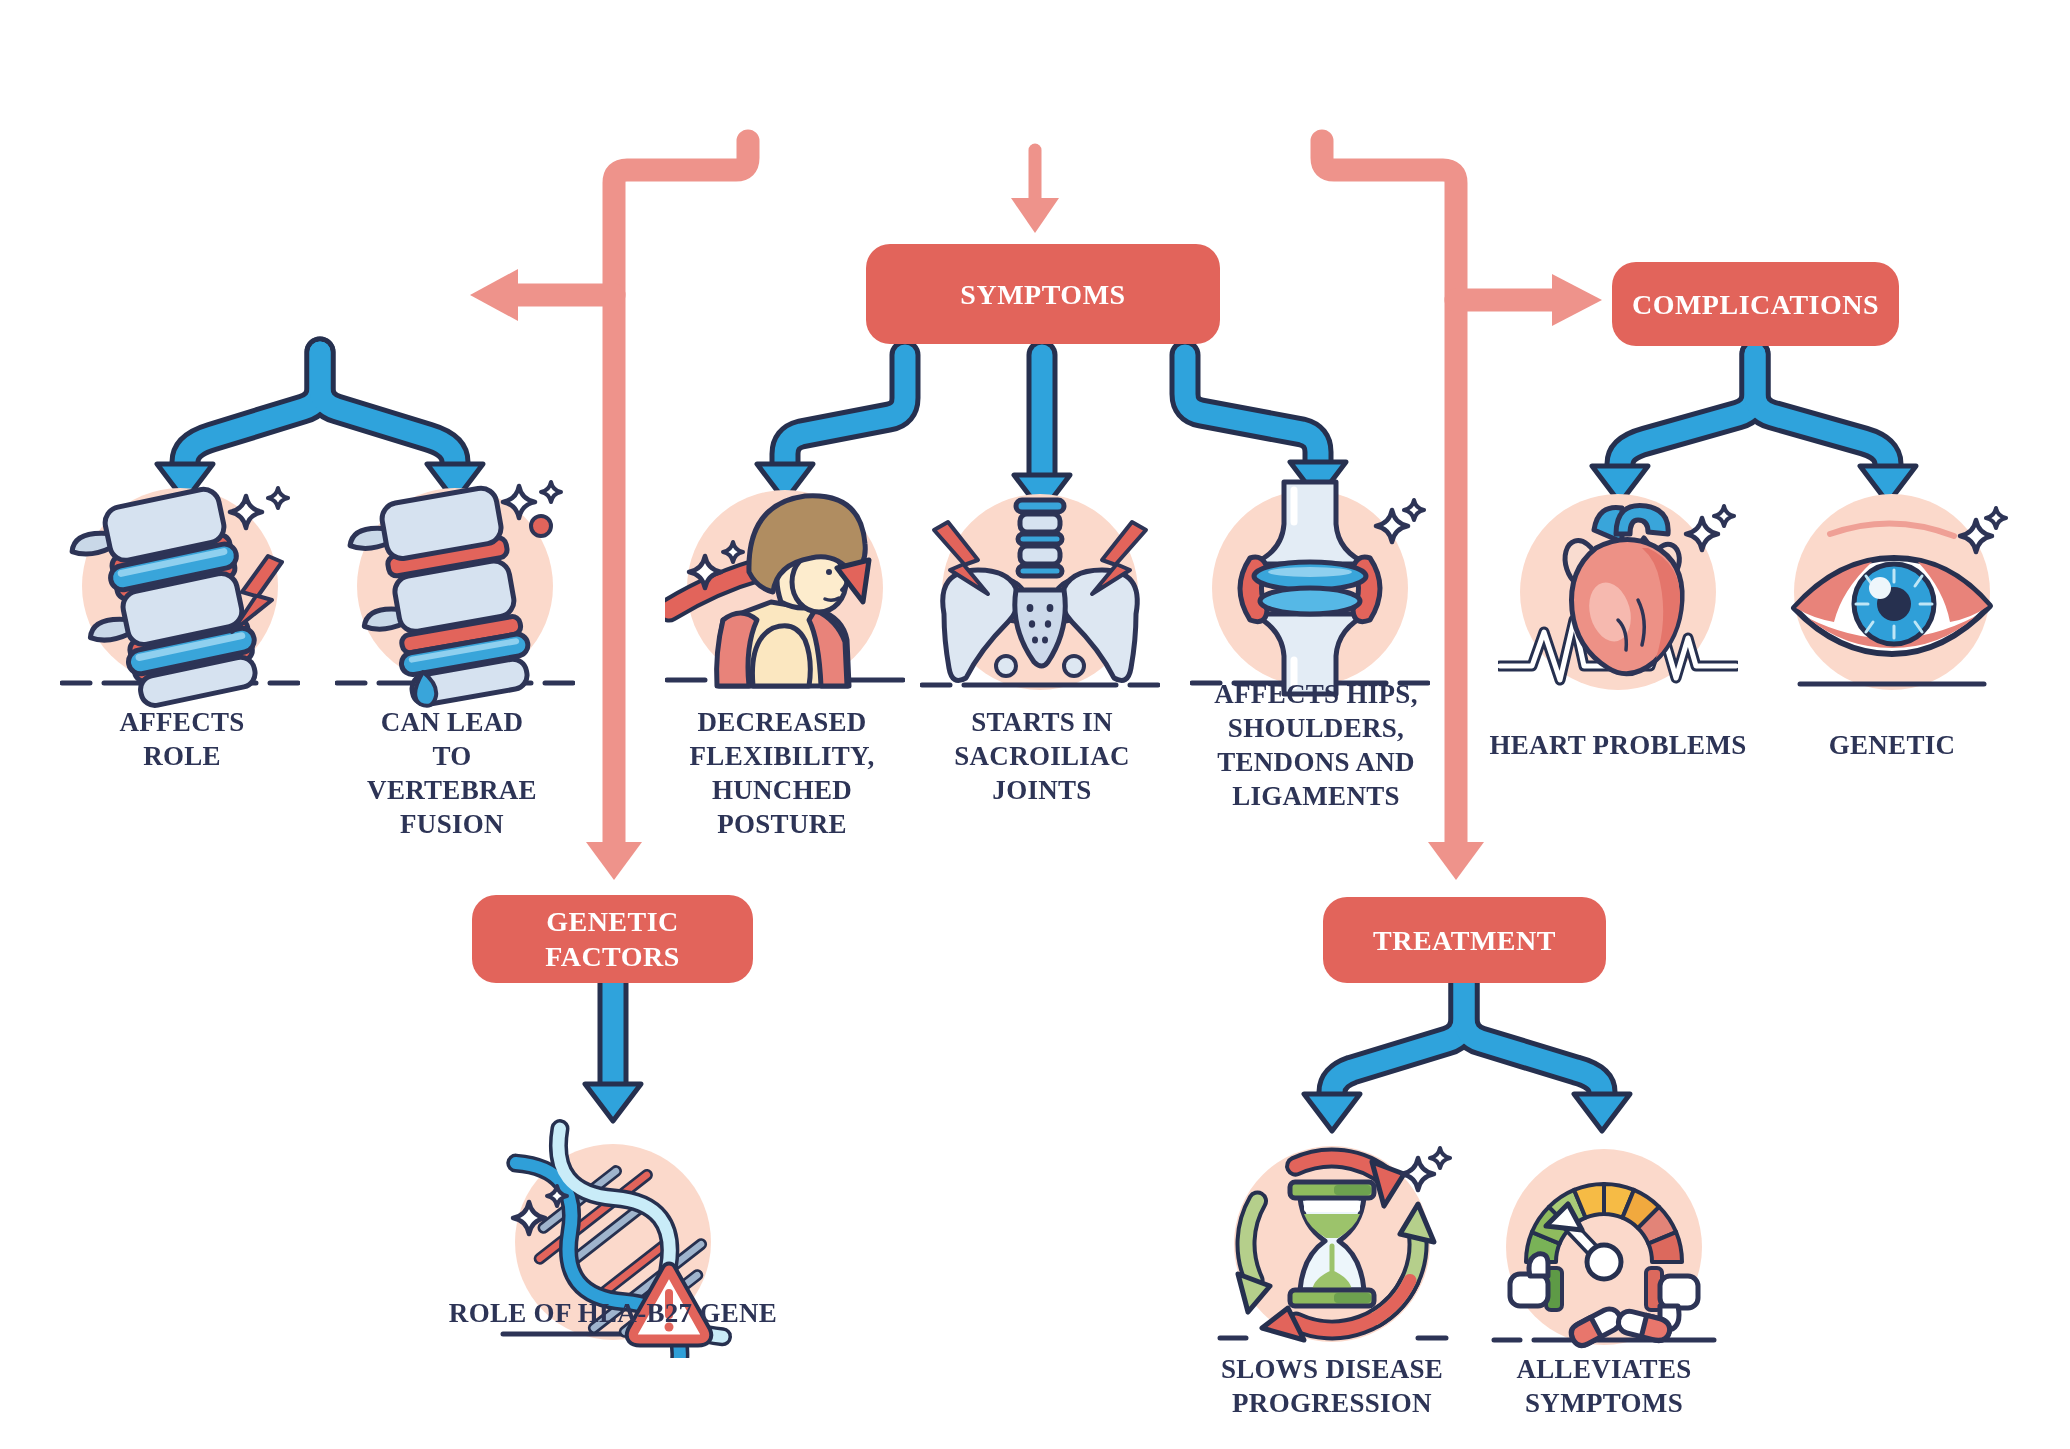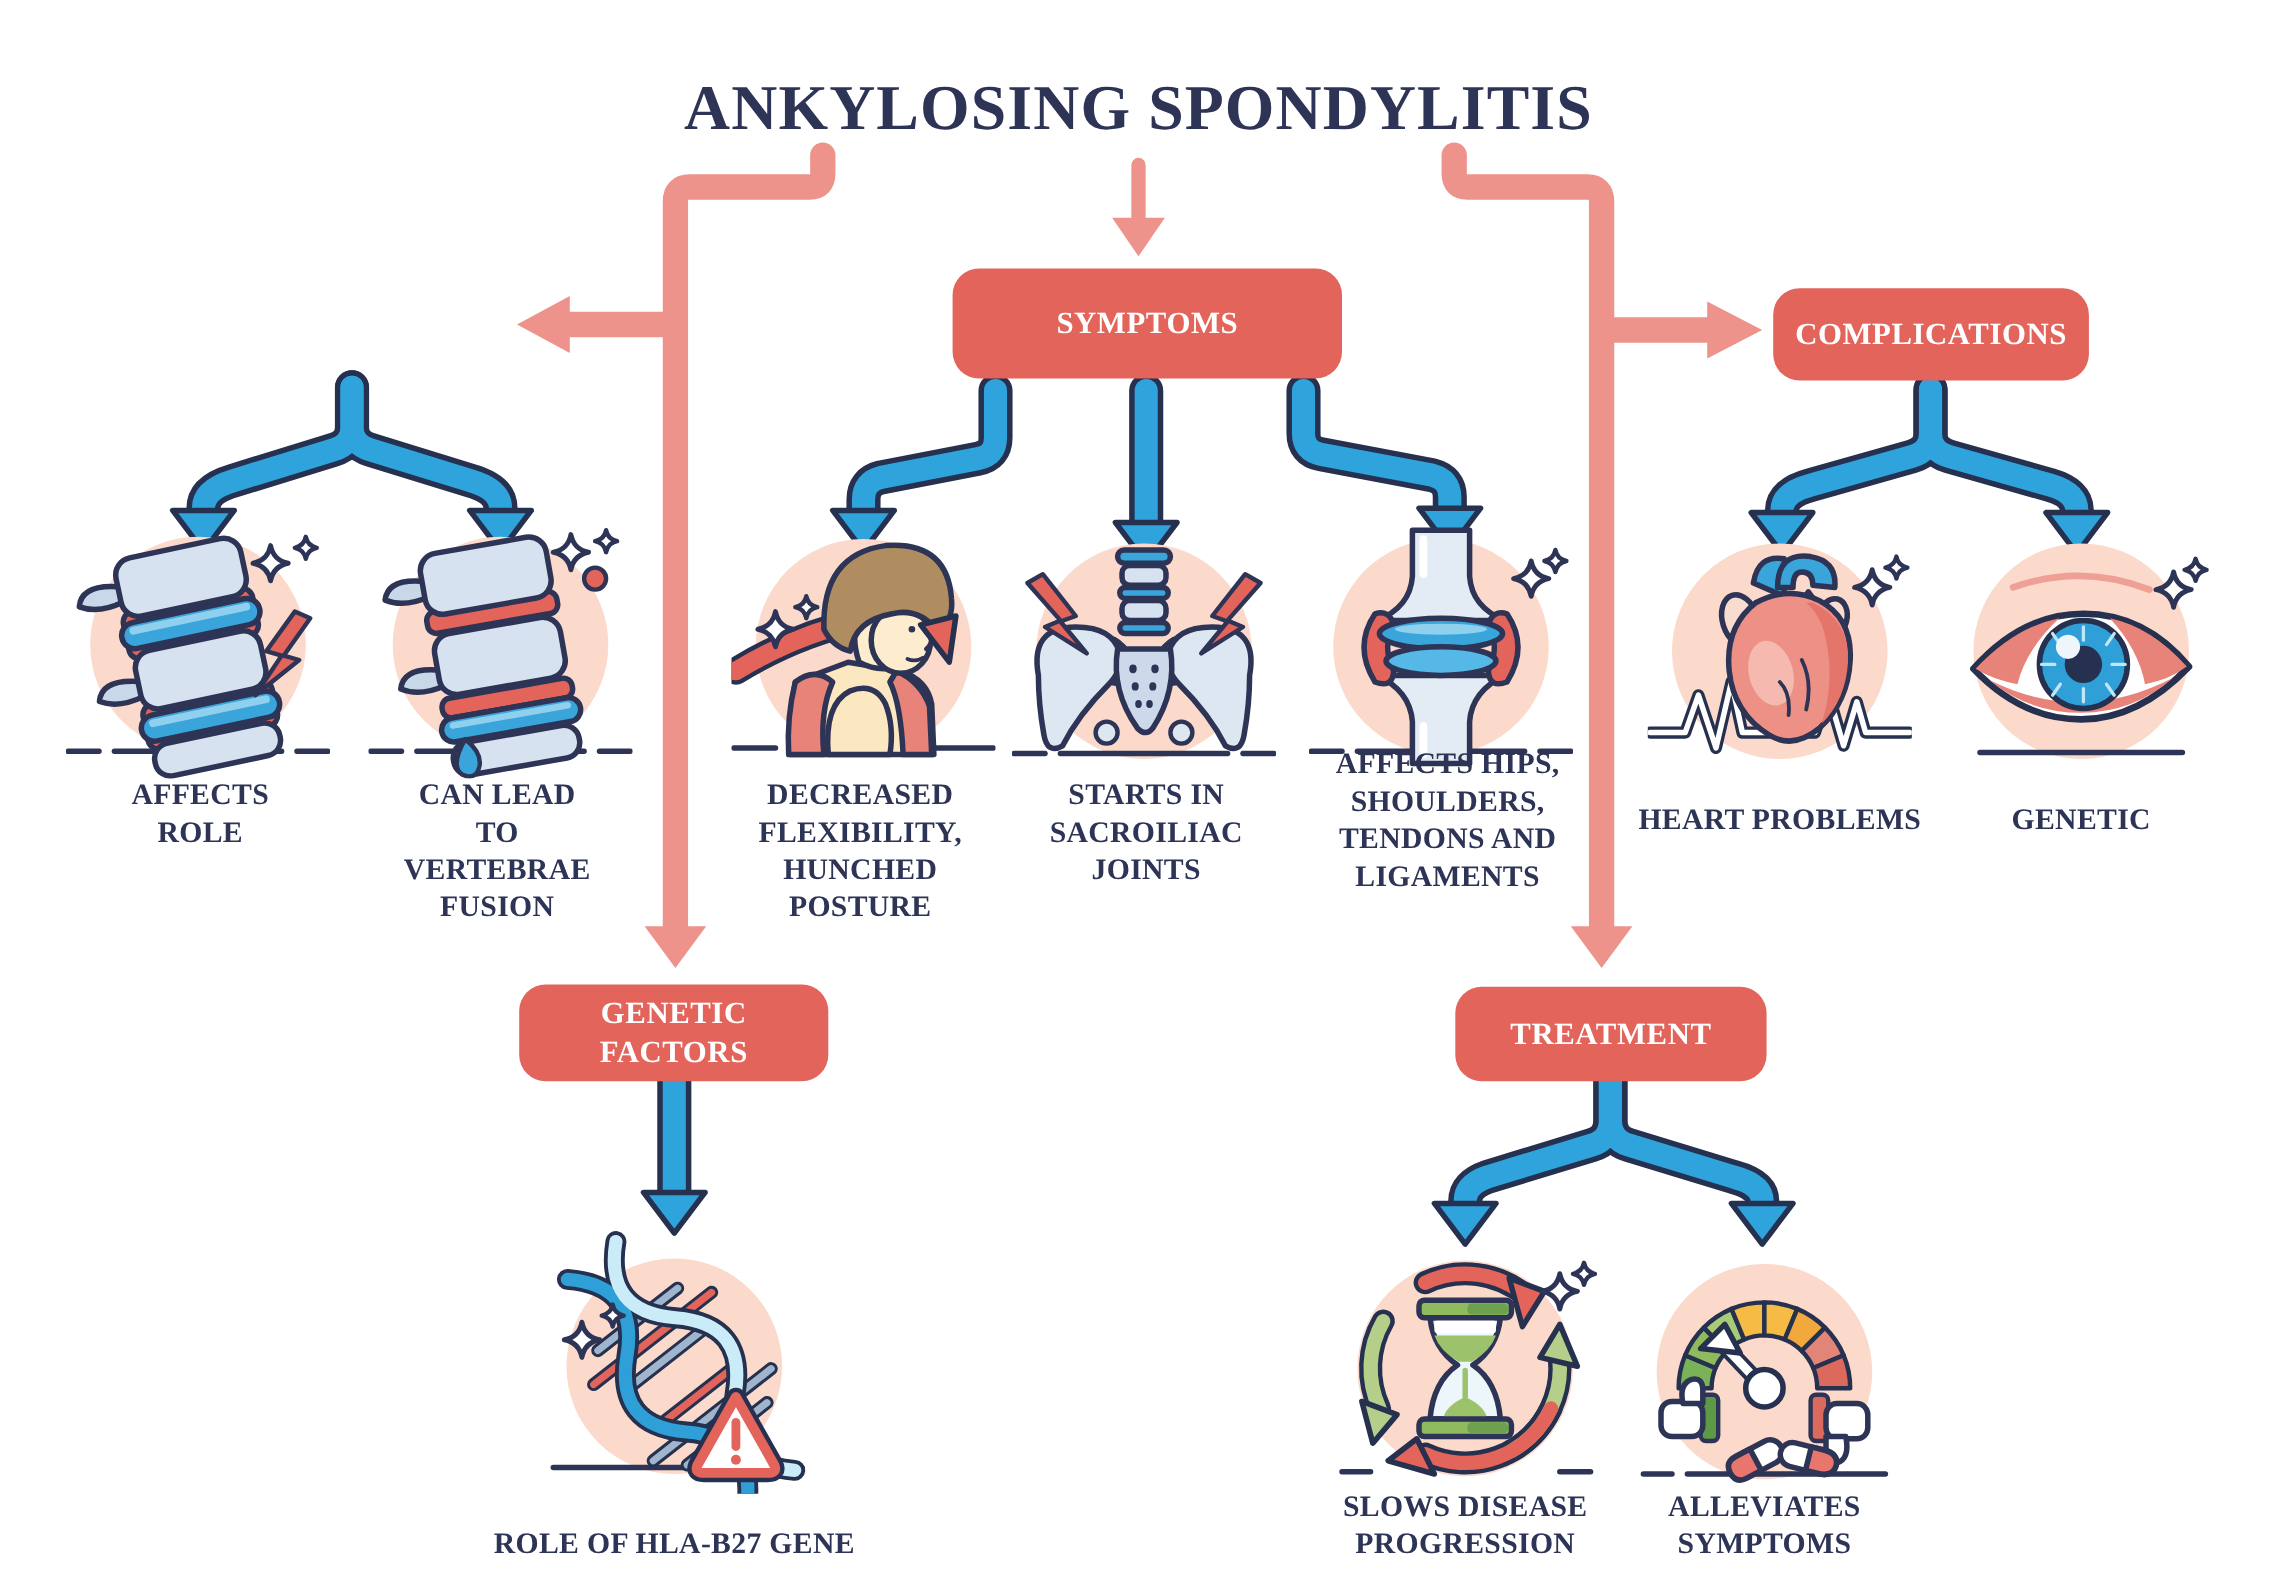--- a/index.html
+++ b/index.html
@@ -71,21 +71,20 @@
       <polygon points="1014,475 1070,475 1042,512"></polygon>
       <polygon points="1290,462 1346,462 1318,499"></polygon>
       <polygon points="1592,466 1648,466 1620,503"></polygon>
       <polygon points="1860,466 1916,466 1888,503"></polygon>
       <polygon points="585,1084 641,1084 613,1121"></polygon>
       <polygon points="1304,1094 1360,1094 1332,1131"></polygon>
       <polygon points="1574,1094 1630,1094 1602,1131"></polygon>
     </g>
   </svg>
 
-  <div class="title">ANKYLOSING SPONDYLITIS</div>
 
   <div class="icon" style="left:60px;top:468px">
     <svg width="240" height="240" viewBox="0 0 240 240">
       <circle cx="120" cy="118" r="98" fill="#fbd9cb"></circle>
       <path d="M2 215 H30 M44 215 H196 M210 215 H238" stroke="#2d3456" stroke-width="5" stroke-linecap="round"></path>
       <g transform="rotate(-12 120 120)" stroke="#2d3456" stroke-linejoin="round" stroke-linecap="round">
         <path d="M62 52 Q28 42 22 62 Q38 72 62 66 Z" fill="#c9d8e8" stroke-width="5"></path>
         <path d="M62 140 Q28 130 22 150 Q38 160 62 154 Z" fill="#c9d8e8" stroke-width="5"></path>
         <rect x="58" y="76" width="120" height="44" rx="10" fill="#e2645b" stroke-width="5"></rect>
         <rect x="58" y="162" width="120" height="42" rx="10" fill="#e2645b" stroke-width="5"></rect>
@@ -365,17 +364,17 @@
     <span>TREATMENT</span>
   </div>
 
   <div class="caption" style="left:182px;top:705px;width:170px">AFFECTS ROLE</div>
   <div class="caption" style="left:452px;top:705px;width:185px">CAN LEAD TO VERTEBRAE FUSION</div>
   <div class="caption" style="left:782px;top:705px;width:270px">DECREASED FLEXIBILITY, HUNCHED POSTURE</div>
   <div class="caption" style="left:1042px;top:705px;width:185px">STARTS IN SACROILIAC JOINTS</div>
   <div class="caption" style="left:1316px;top:677px;width:225px">AFFECTS HIPS, SHOULDERS, TENDONS AND LIGAMENTS</div>
   <div class="caption" style="left:1618px;top:728px;width:300px">HEART PROBLEMS</div>
   <div class="caption" style="left:1892px;top:728px;width:200px">GENETIC</div>
-  <div class="caption" style="left:613px;top:1386px;width:430px">ROLE OF HLA-B27 GENE</div>
+  <div class="caption" style="left:613px;top:1296px;width:430px">ROLE OF HLA-B27 GENE</div>
   <div class="caption" style="left:1332px;top:1352px;width:245px">SLOWS DISEASE PROGRESSION</div>
   <div class="caption" style="left:1604px;top:1352px;width:210px">ALLEVIATES SYMPTOMS</div>
 
 </div>
 
 </body></html>

